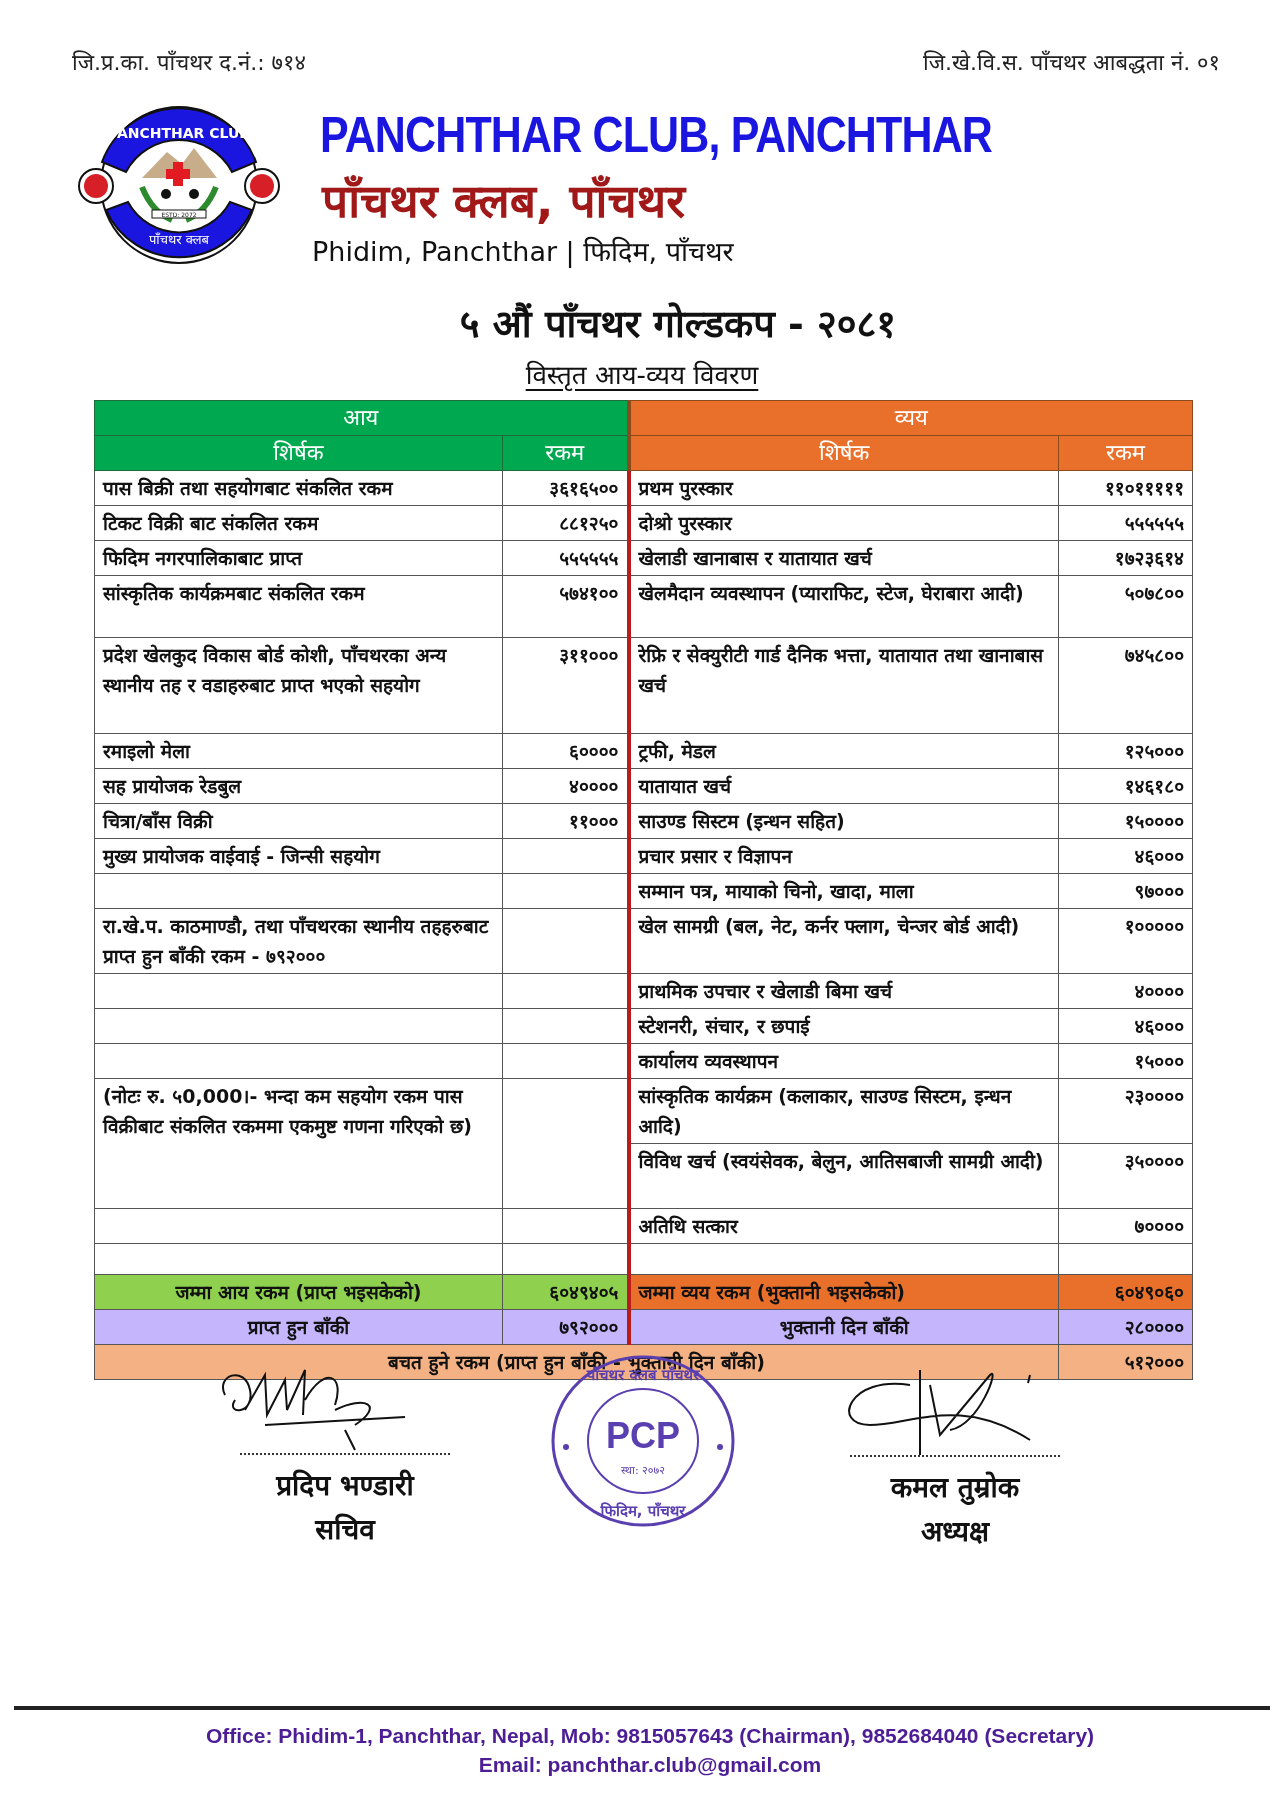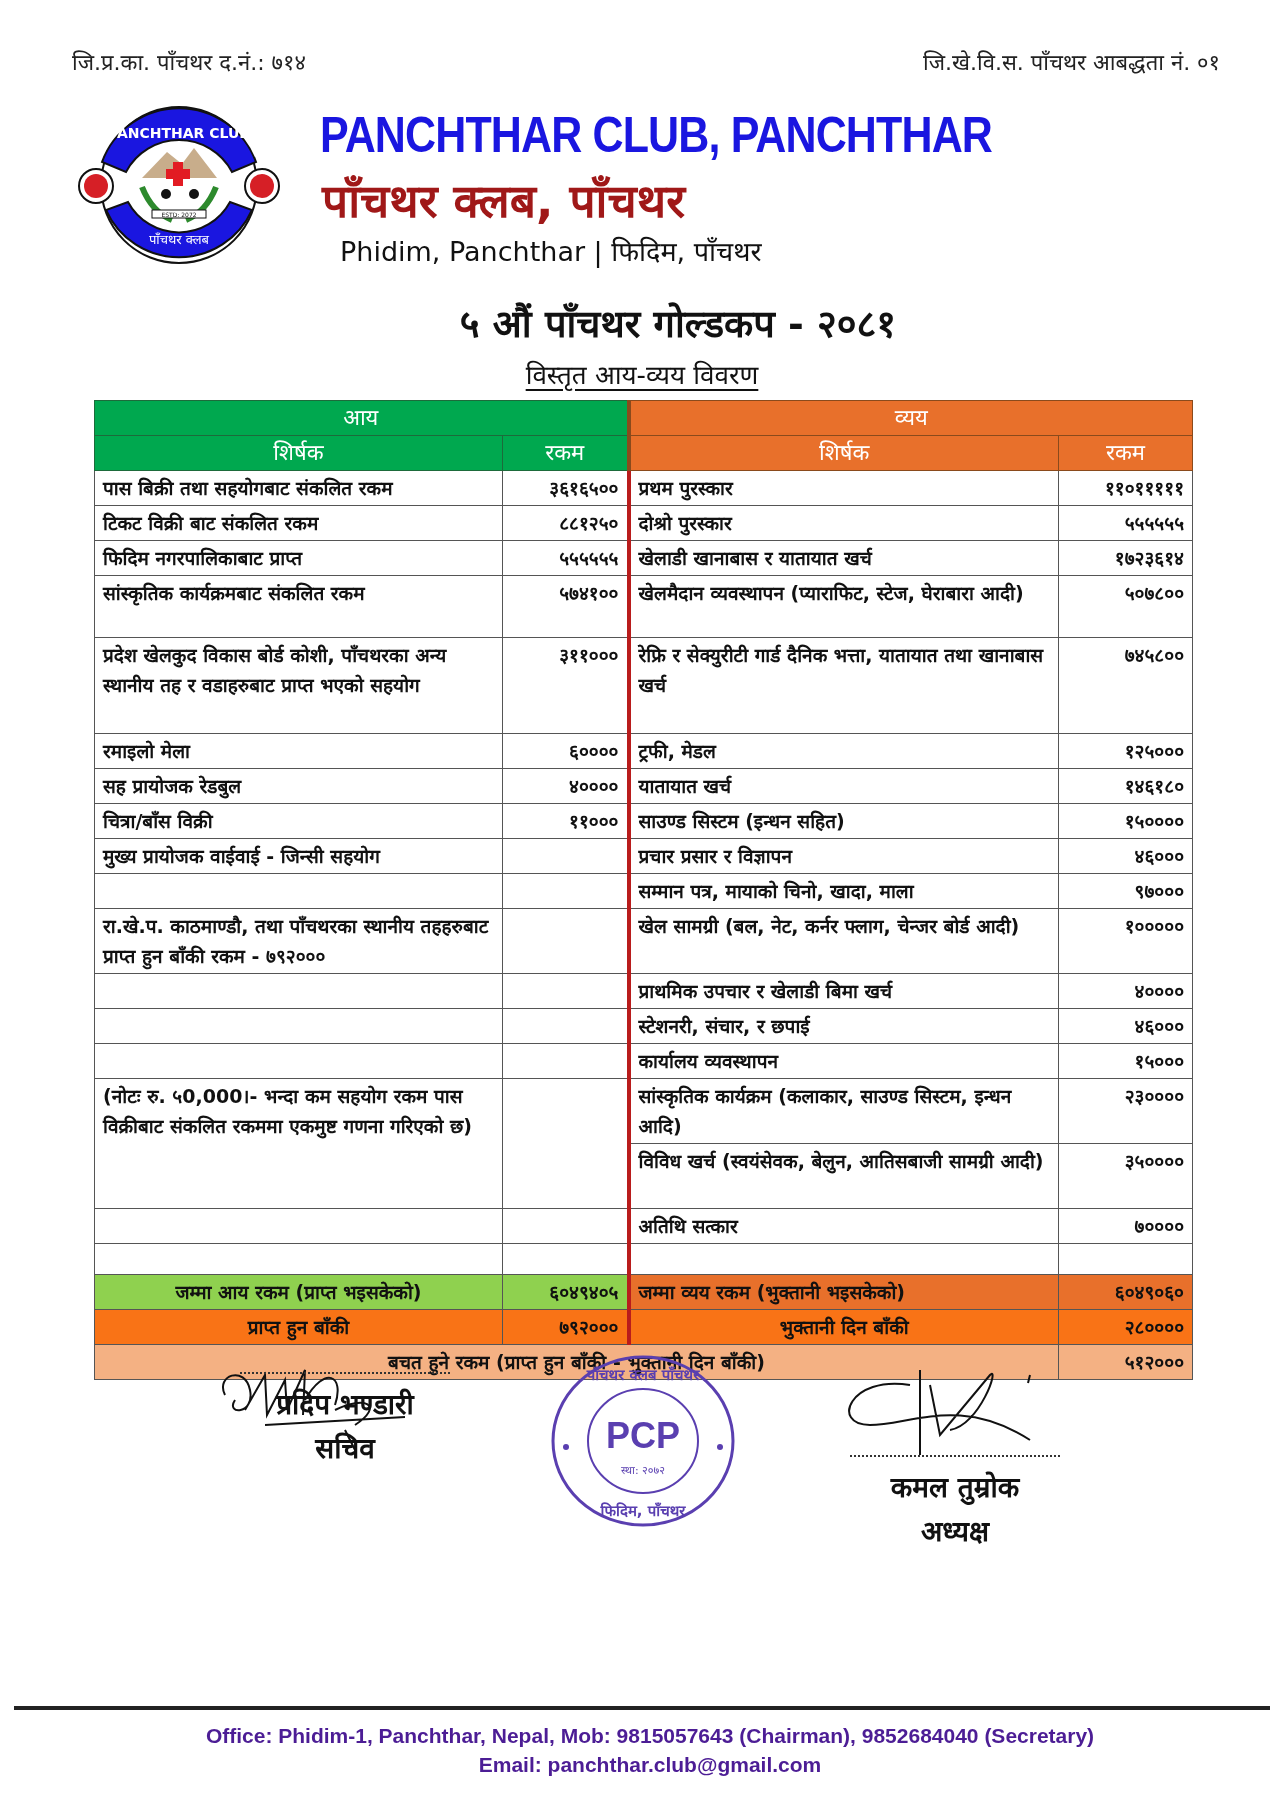--- a/index.html
+++ b/index.html
@@ -8,41 +8,41 @@
 
   .reg-left, .reg-right { position: absolute; top: 46px; font-size: 22px; color: #222; }
   .reg-left { left: 72px; }
   .reg-right { right: 64px; }
 
   .logo { position: absolute; left: 72px; top: 92px; width: 214px; height: 186px; }
 
   .club-en { position: absolute; left: 320px; top: 106px; font-family: "Liberation Sans", sans-serif;
              font-weight: bold; font-size: 50px; color: #1a16e0; letter-spacing: -1px; transform: scaleX(0.86); transform-origin: left; white-space: nowrap; }
   .club-np { position: absolute; left: 322px; top: 168px; font-size: 46px; font-weight: bold; color: #a01818; white-space: nowrap; }
-  .club-addr { position: absolute; left: 340px; top: 232px; font-size: 27px; color: #111; white-space: nowrap; }
+  .club-addr { position: absolute; left: 312px; top: 232px; font-size: 27px; color: #111; white-space: nowrap; }
 
   .title { position: absolute; left: 0; width: 1284px; top: 296px; text-align: center;
            font-size: 38px; font-weight: bold; color: #111; margin-left: 36px; }
   .subtitle { position: absolute; left: 0; width: 1284px; top: 356px; text-align: center; font-size: 26px; }
   .subtitle span { text-decoration: underline; text-underline-offset: 5px; }
 
   table.fin { position: absolute; left: 94px; top: 400px; width: 1098px; border-collapse: collapse; table-layout: fixed; }
   table.fin td { border: 1px solid #555; padding: 2px 8px; font-size: 19px; font-weight: bold; vertical-align: top; line-height: 30px; }
   table.fin td.amt { text-align: right; font-family: "DejaVu Sans", sans-serif; }
   table.fin td.split { border-left: 4px solid #b91c1c; }
   td.hdr-in { background: #00a84f; color: #fff; text-align: center !important; font-weight: normal !important; font-size: 22px !important; border-color: #1d6b3b !important; }
   td.hdr-ex { background: #e8702b; color: #fff; text-align: center !important; font-weight: normal !important; font-size: 22px !important; border-color: #8a4a1c !important; }
   td.tot-in { background: #8fd14f; text-align: center; }
   td.tot-ex { background: #e8702b; text-align: left; }
-  td.bal { background: #f97316; text-align: center; }
+  td.bal { background: #c4b5fd; text-align: center; }
   td.save { background: #f4b183; text-align: center; }
 
   .sig { position: absolute; text-align: center; font-size: 28px; font-weight: bold; }
   .sig .line { border-top: 2px dotted #333; width: 210px; margin: 0 auto 10px; }
-  .sig-left { left: 230px; top: 1372px; width: 230px; }
+  .sig-left { left: 230px; top: 1453px; width: 230px; }
   .sig-right { left: 840px; top: 1455px; width: 230px; }
   .sig-scribble { position: absolute; }
 
   .stamp { position: absolute; left: 548px; top: 1352px; width: 190px; height: 178px; }
 
   .footer-rule { position: absolute; left: 14px; top: 1706px; width: 1256px; height: 4px; background: #222; }
   .footer-1, .footer-2 { position: absolute; left: 8px; width: 1284px; text-align: center; font-family: "Liberation Sans", sans-serif; font-size: 21px; font-weight: bold; color: #4c1d95; }
   .footer-1 { top: 1724px; }
   .footer-2 { top: 1753px; }
 </style>

